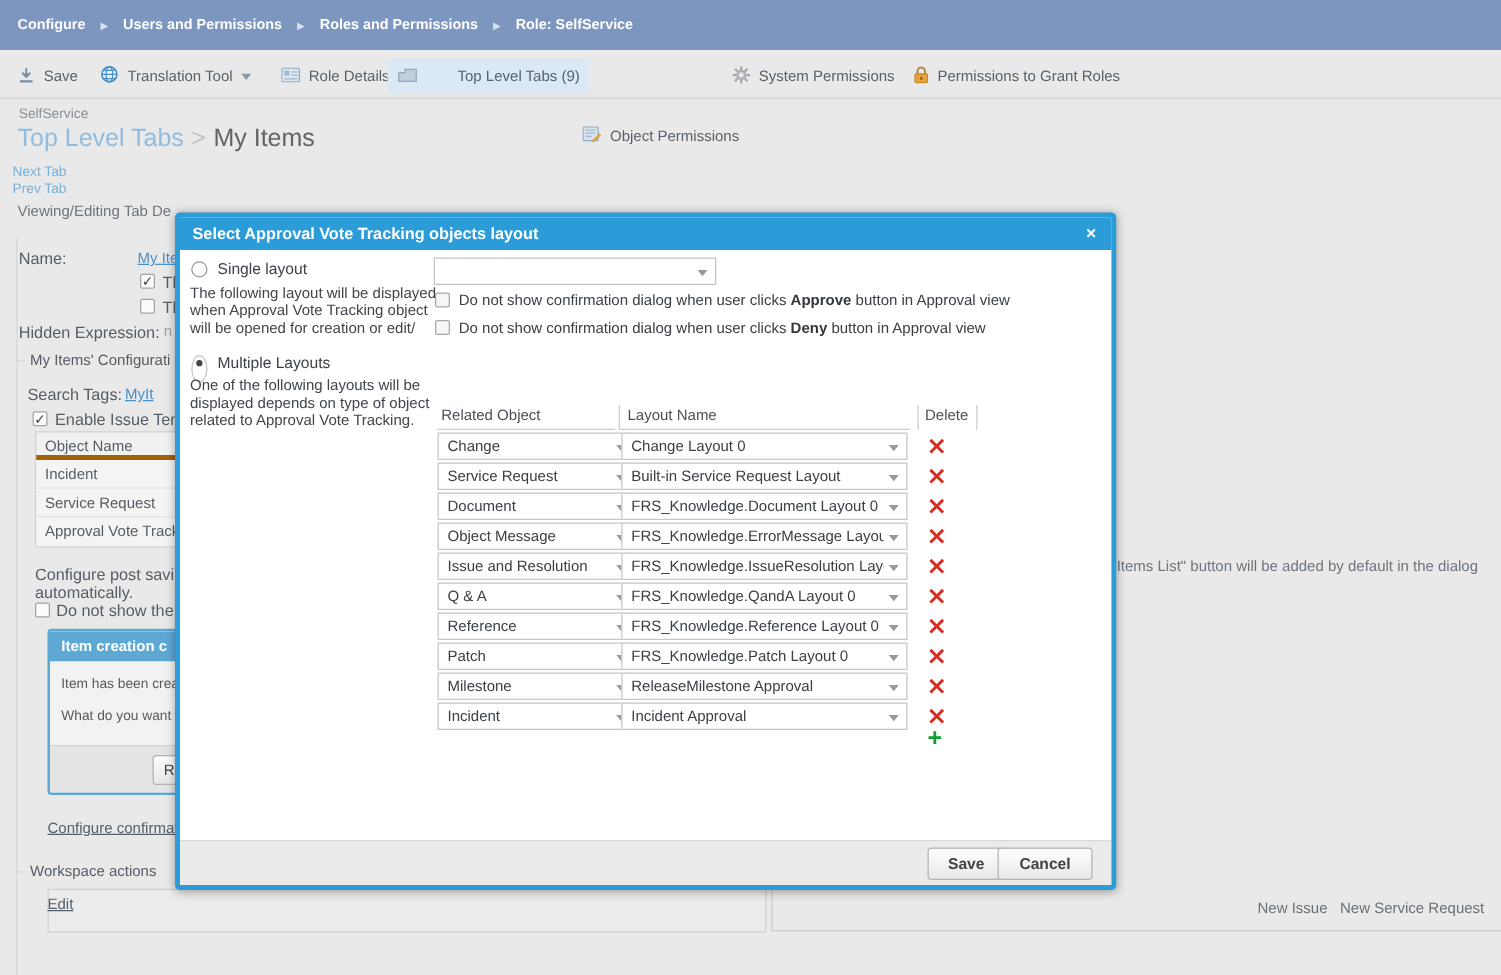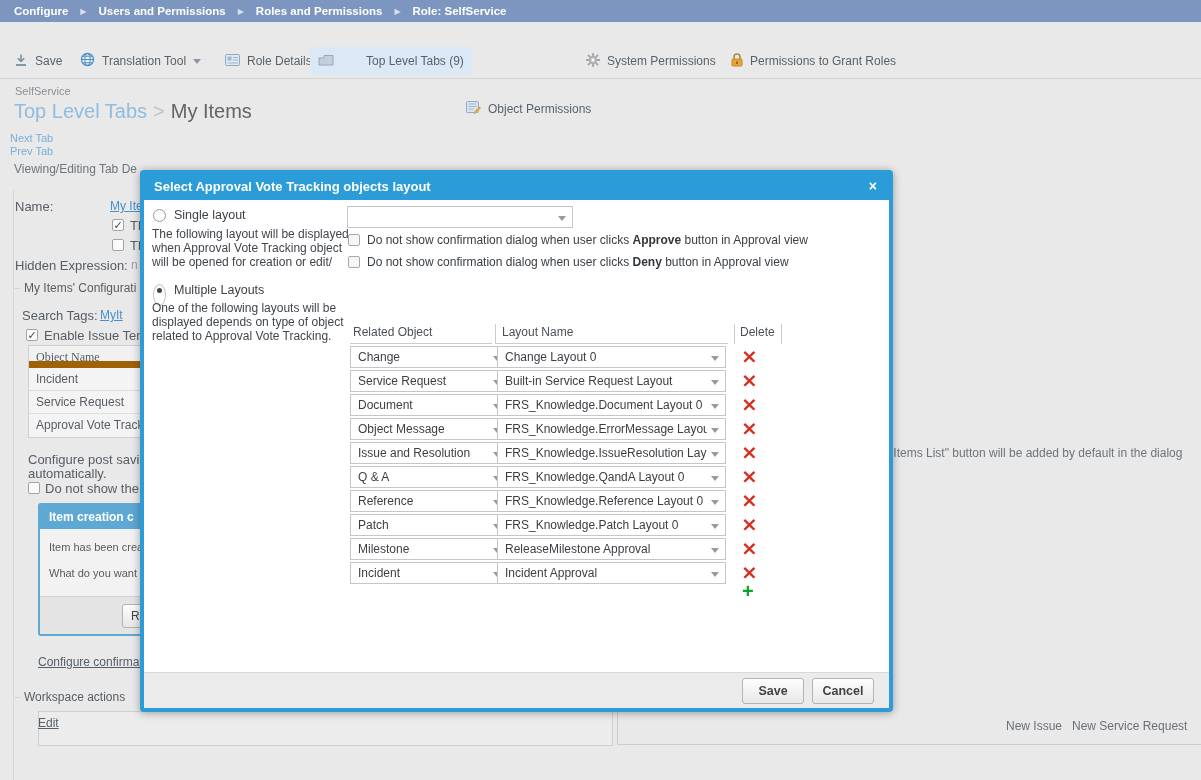--- a/index.html
+++ b/index.html
@@ -1,20 +1,20 @@
 <!DOCTYPE html>
 <html><head>
 <meta charset="utf-8">
 <style>
   * { margin:0; padding:0; box-sizing:border-box; }
   html,body { width:1201px; height:780px; overflow:hidden; }
   body { font-family:"Liberation Sans","DejaVu Sans",sans-serif; background:#e9e9e9; position:relative; color:#555; }
 
   
-  .topbar { position:absolute; left:0; top:0; width:1201px; height:22px; background:#7d96bf; display:flex; align-items:center; padding-left:14px; }
+  .topbar { position:absolute; left:0; top:0; width:1201px; height:40px; background:#7d96bf; display:flex; align-items:center; padding-left:14px; }
   .crumb { color:#fff; font-size:11.5px; font-weight:bold; cursor:default; }
   .crumb-sep { color:#d7e0ef; font-size:8px; margin:0 12px; }
 
   
   .toolbar { position:absolute; left:0; top:47px; width:1201px; height:28px; }
   .ti { position:absolute; top:0; height:28px; display:flex; align-items:center; gap:7px; font-size:12px; color:#59626b; padding:0 8px; white-space:nowrap; }
   .ti.hl { background:#dbe8f5; }
   .caret-sm { width:0; height:0; border-left:4px solid transparent; border-right:4px solid transparent; border-top:5px solid #8a97a5; display:inline-block; }
   .tb-divider { position:absolute; left:0; top:78px; width:1201px; height:1px; background:#d2d2d2; }
 
@@ -30,21 +30,21 @@
   
   .v-line { position:absolute; left:13px; top:190px; width:1px; height:590px; background:#d6d6d6; }
   .bg-label { position:absolute; font-size:13px; color:#565d64; white-space:nowrap; }
   .bg-link { position:absolute; font-size:12px; color:#4a90c8; text-decoration:underline; white-space:nowrap; cursor:pointer; }
   .bg-value { position:absolute; font-size:12px; color:#9aa0a6; white-space:nowrap; }
   .cb { position:absolute; width:12px; height:12px; border:1px solid #a3a3a3; background:#fbfbfb; border-radius:2px; font-size:11px; line-height:11px; text-align:center; color:#444; font-family:"DejaVu Sans",sans-serif; }
   .fs-line { position:absolute; height:1px; background:#d6d6d6; }
   .fs-legend { position:absolute; font-size:12px; color:#565d64; background:#e9e9e9; padding:0 4px; white-space:nowrap; }
 
   .obj-table { position:absolute; left:28px; top:345px; width:130px; border:1px solid #cfcfcf; background:#f1f1f1; }
-  .obj-th { height:22px; line-height:22px; padding-left:7px; font-size:12px; color:#565d64; border-bottom:7px solid #a16207; white-space:nowrap;font-family:Liberation Serif, serif; }
+  .obj-th { height:22px; line-height:22px; padding-left:7px; font-size:12px; color:#565d64; border-bottom:4px solid #a16207; white-space:nowrap; }
   .obj-tr { height:23px; line-height:23px; padding-left:7px; font-size:12px; color:#565d64; border-bottom:1px solid #dedede; white-space:nowrap; background:#f4f4f4; }
   .obj-tr:last-child { border-bottom:none; }
 
   .mini-dialog { position:absolute; left:38px; top:503px; width:112px; height:133px; border:2px solid #5ea8d4; border-radius:3px; background:#f2f2f2; overflow:hidden; }
   .mini-head { height:24px; background:#5ea8d4; color:#fff; font-weight:bold; font-size:12px; line-height:24px; padding-left:9px; white-space:nowrap; }
   .mini-line { position:absolute; left:9px; font-size:11px; color:#5a5a5a; white-space:nowrap; }
   .mini-foot { position:absolute; left:0; bottom:0; width:100%; height:38px; background:#e4e4e4; border-top:1px solid #d2d2d2; }
   .mini-btn { position:absolute; left:82px; top:7px; width:46px; height:24px; border:1px solid #b4b4b4; border-radius:3px; background:linear-gradient(#fdfdfd,#e7e7e7); font-size:12px; color:#444; padding-left:8px; line-height:22px; }
 
   .ws-box { position:absolute; left:38px; top:711px; width:575px; height:35px; border:1px solid #cfcfcf; background:#ececec; }
@@ -53,21 +53,21 @@
   .br-link { position:absolute; top:21px; font-size:12px; color:#6a7077; white-space:nowrap; cursor:pointer; }
 
   
   .modal { position:absolute; left:140px; top:170px; width:753px; height:542px; border:4px solid #2b9cd8; border-radius:4px; background:#fff; box-shadow:0 1px 8px rgba(0,0,0,.35); z-index:10; }
   .modal-head { height:26px; background:#2b9cd8; color:#fff; font-weight:bold; font-size:13px; line-height:25px; padding-left:10px; position:relative; }
   .modal-close { position:absolute; right:12px; top:0; font-size:14px; font-weight:bold; color:#fff; cursor:pointer; line-height:25px; }
   .modal-body { position:relative; width:745px; height:472px; background:#fff; }
   .modal-foot { position:absolute; left:0; bottom:0; width:745px; height:36px; background:#ebebeb; border-top:1px solid #d8d8d8; }
   .btn { position:absolute; top:5px; height:26px; border:1px solid #b4b4b4; border-radius:3px; background:linear-gradient(#fefefe,#e8e8e8); font-size:12.5px; font-weight:bold; color:#434343; text-align:center; line-height:24px; cursor:pointer; }
   .btn-save { right:85px; width:62px; }
-  .btn-cancel { right:15px; width:62px; }
+  .btn-cancel { right:15px; width:76px; }
 
   .radio { position:absolute; width:13px; height:13px; border:1px solid #9a9a9a; border-radius:50%; background:#fdfdfd; }
   .radio.sel::after { content:""; position:absolute; left:3px; top:3px; width:5px; height:5px; border-radius:50%; background:#444; }
   .m-radio-label { position:absolute; font-size:12.5px; color:#3c4248; white-space:nowrap; }
   .m-para { position:absolute; font-size:12px; color:#40464c; line-height:14px; }
   .m-cb { position:absolute; width:12px; height:12px; border:1px solid #a8a8a8; border-radius:2px; background:#f6f6f6; }
   .m-cb-label { position:absolute; font-size:12px; color:#3a4046; white-space:nowrap; }
   .m-cb-label b { color:#33383d; }
 
   .sel { position:absolute; height:22px; background:#fff; border:1px solid #c6c6c6; cursor:pointer; }

